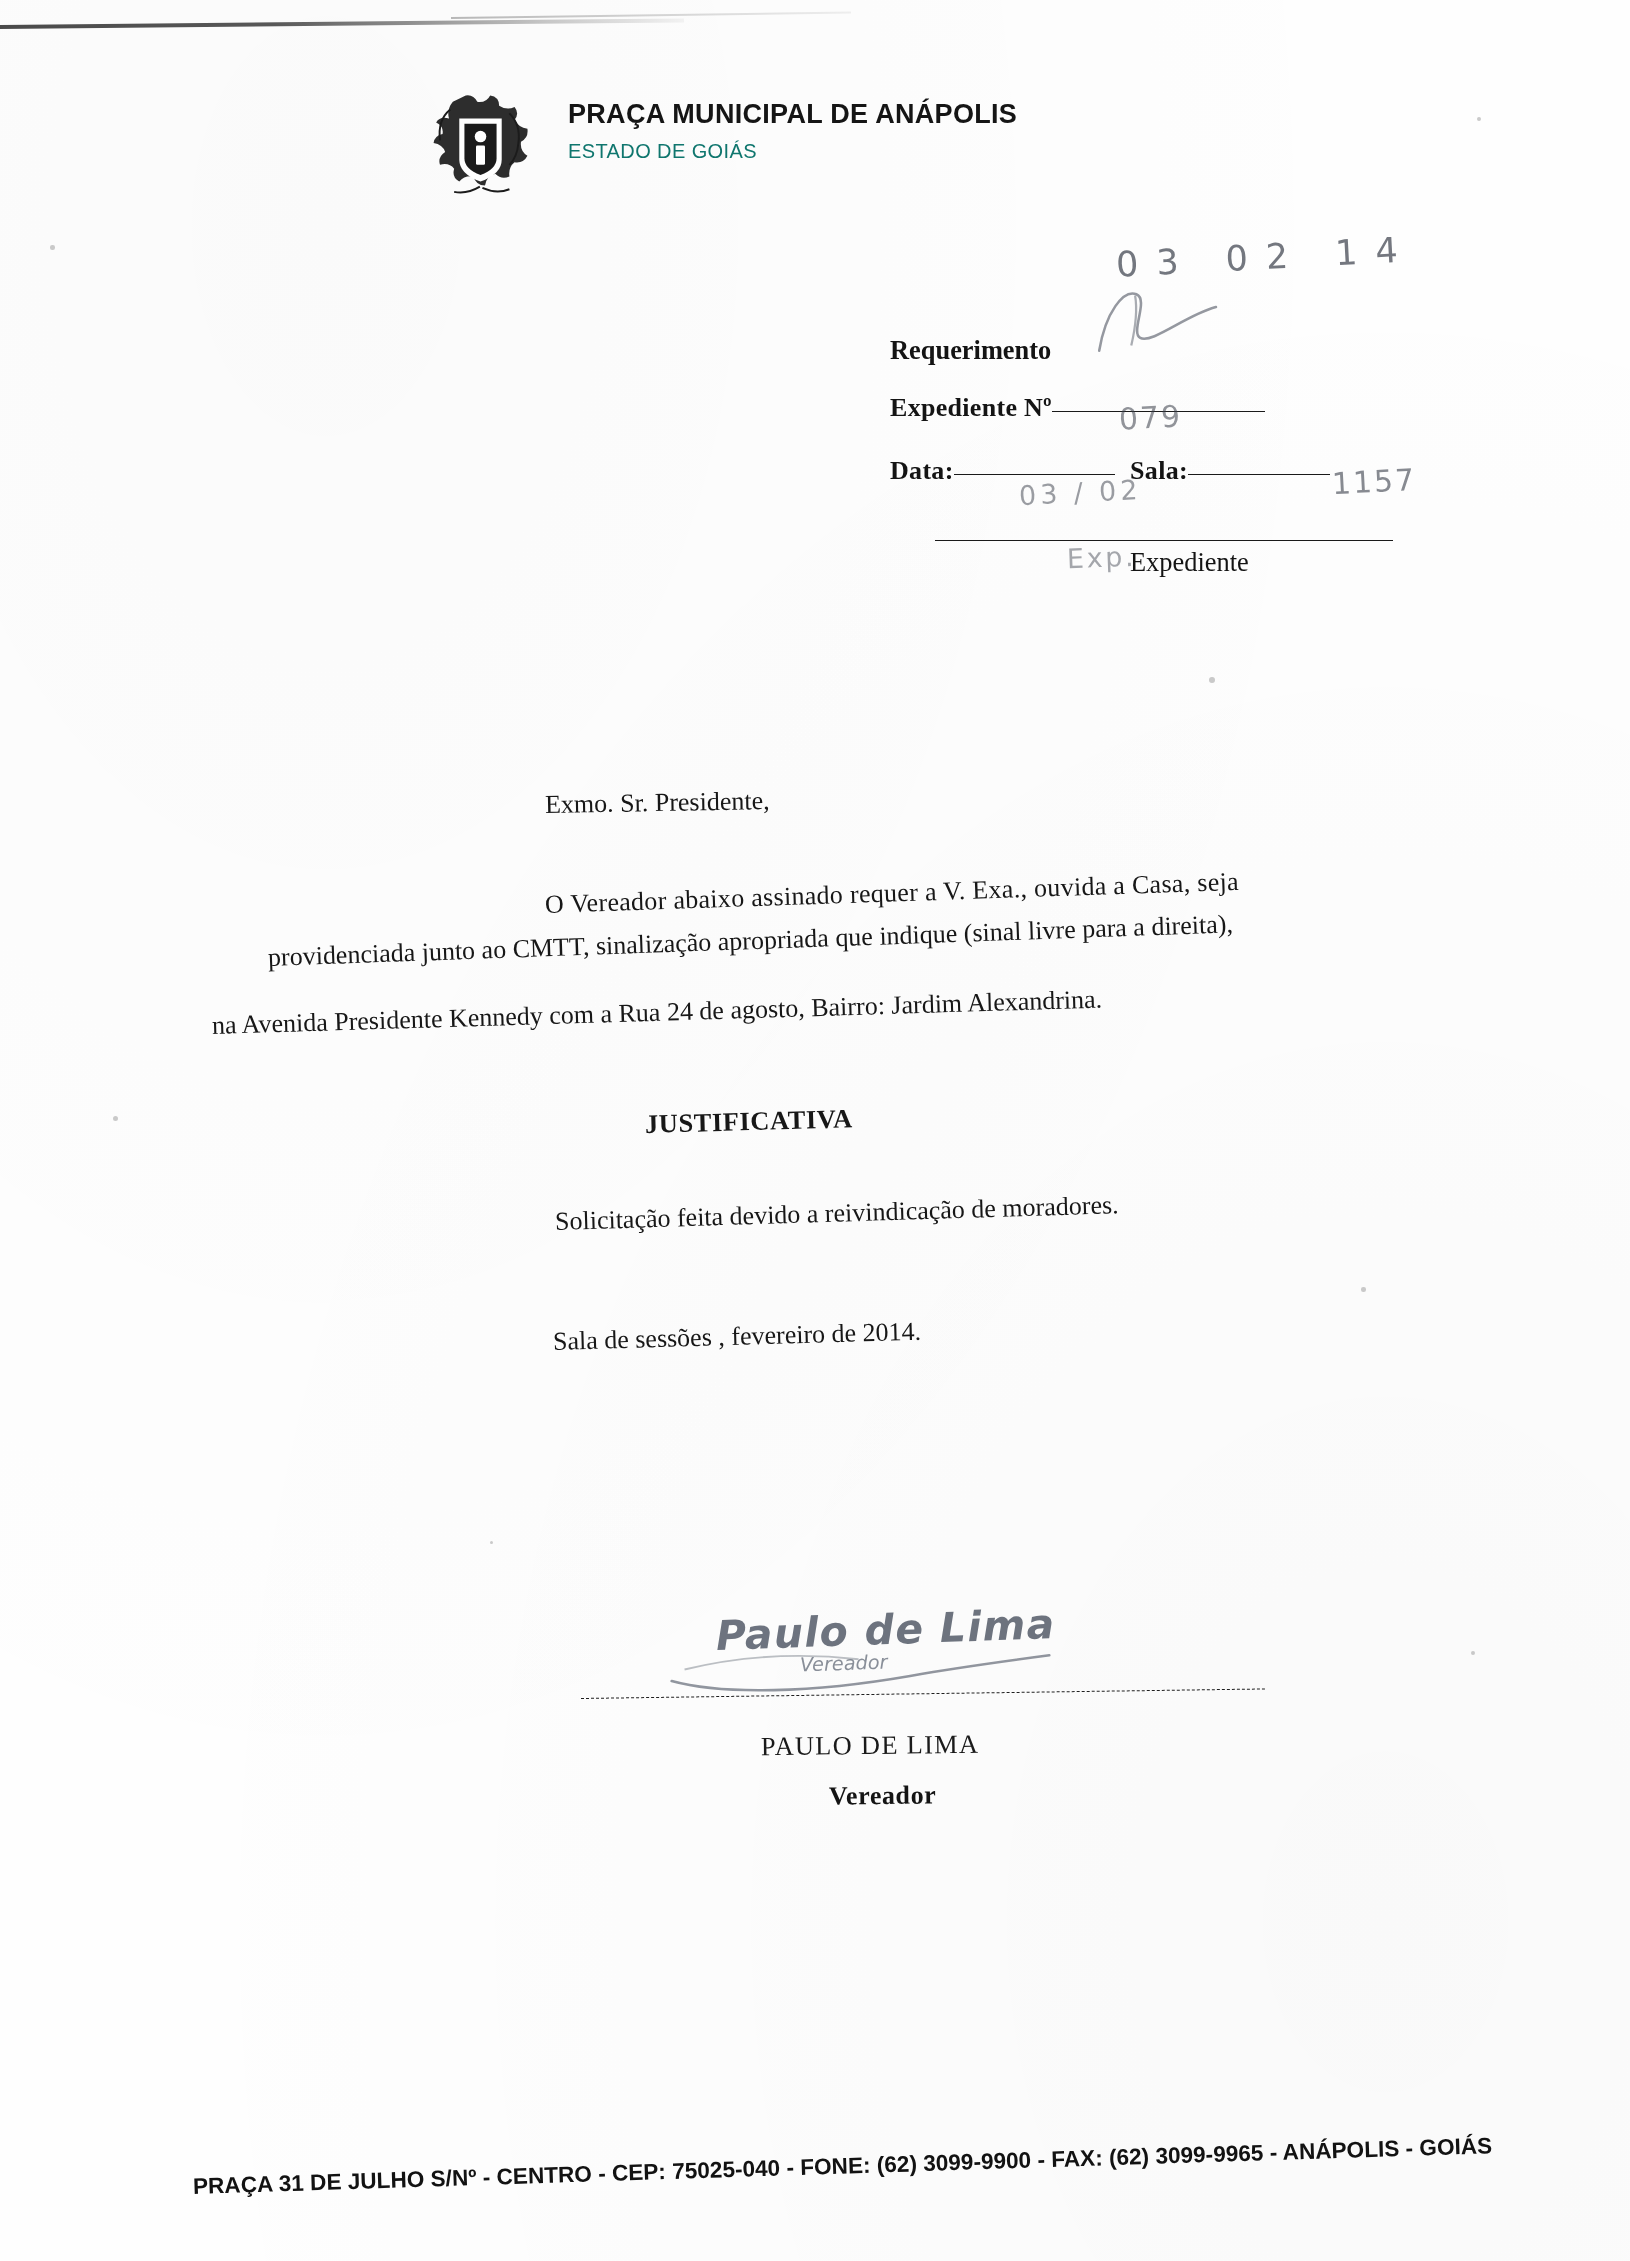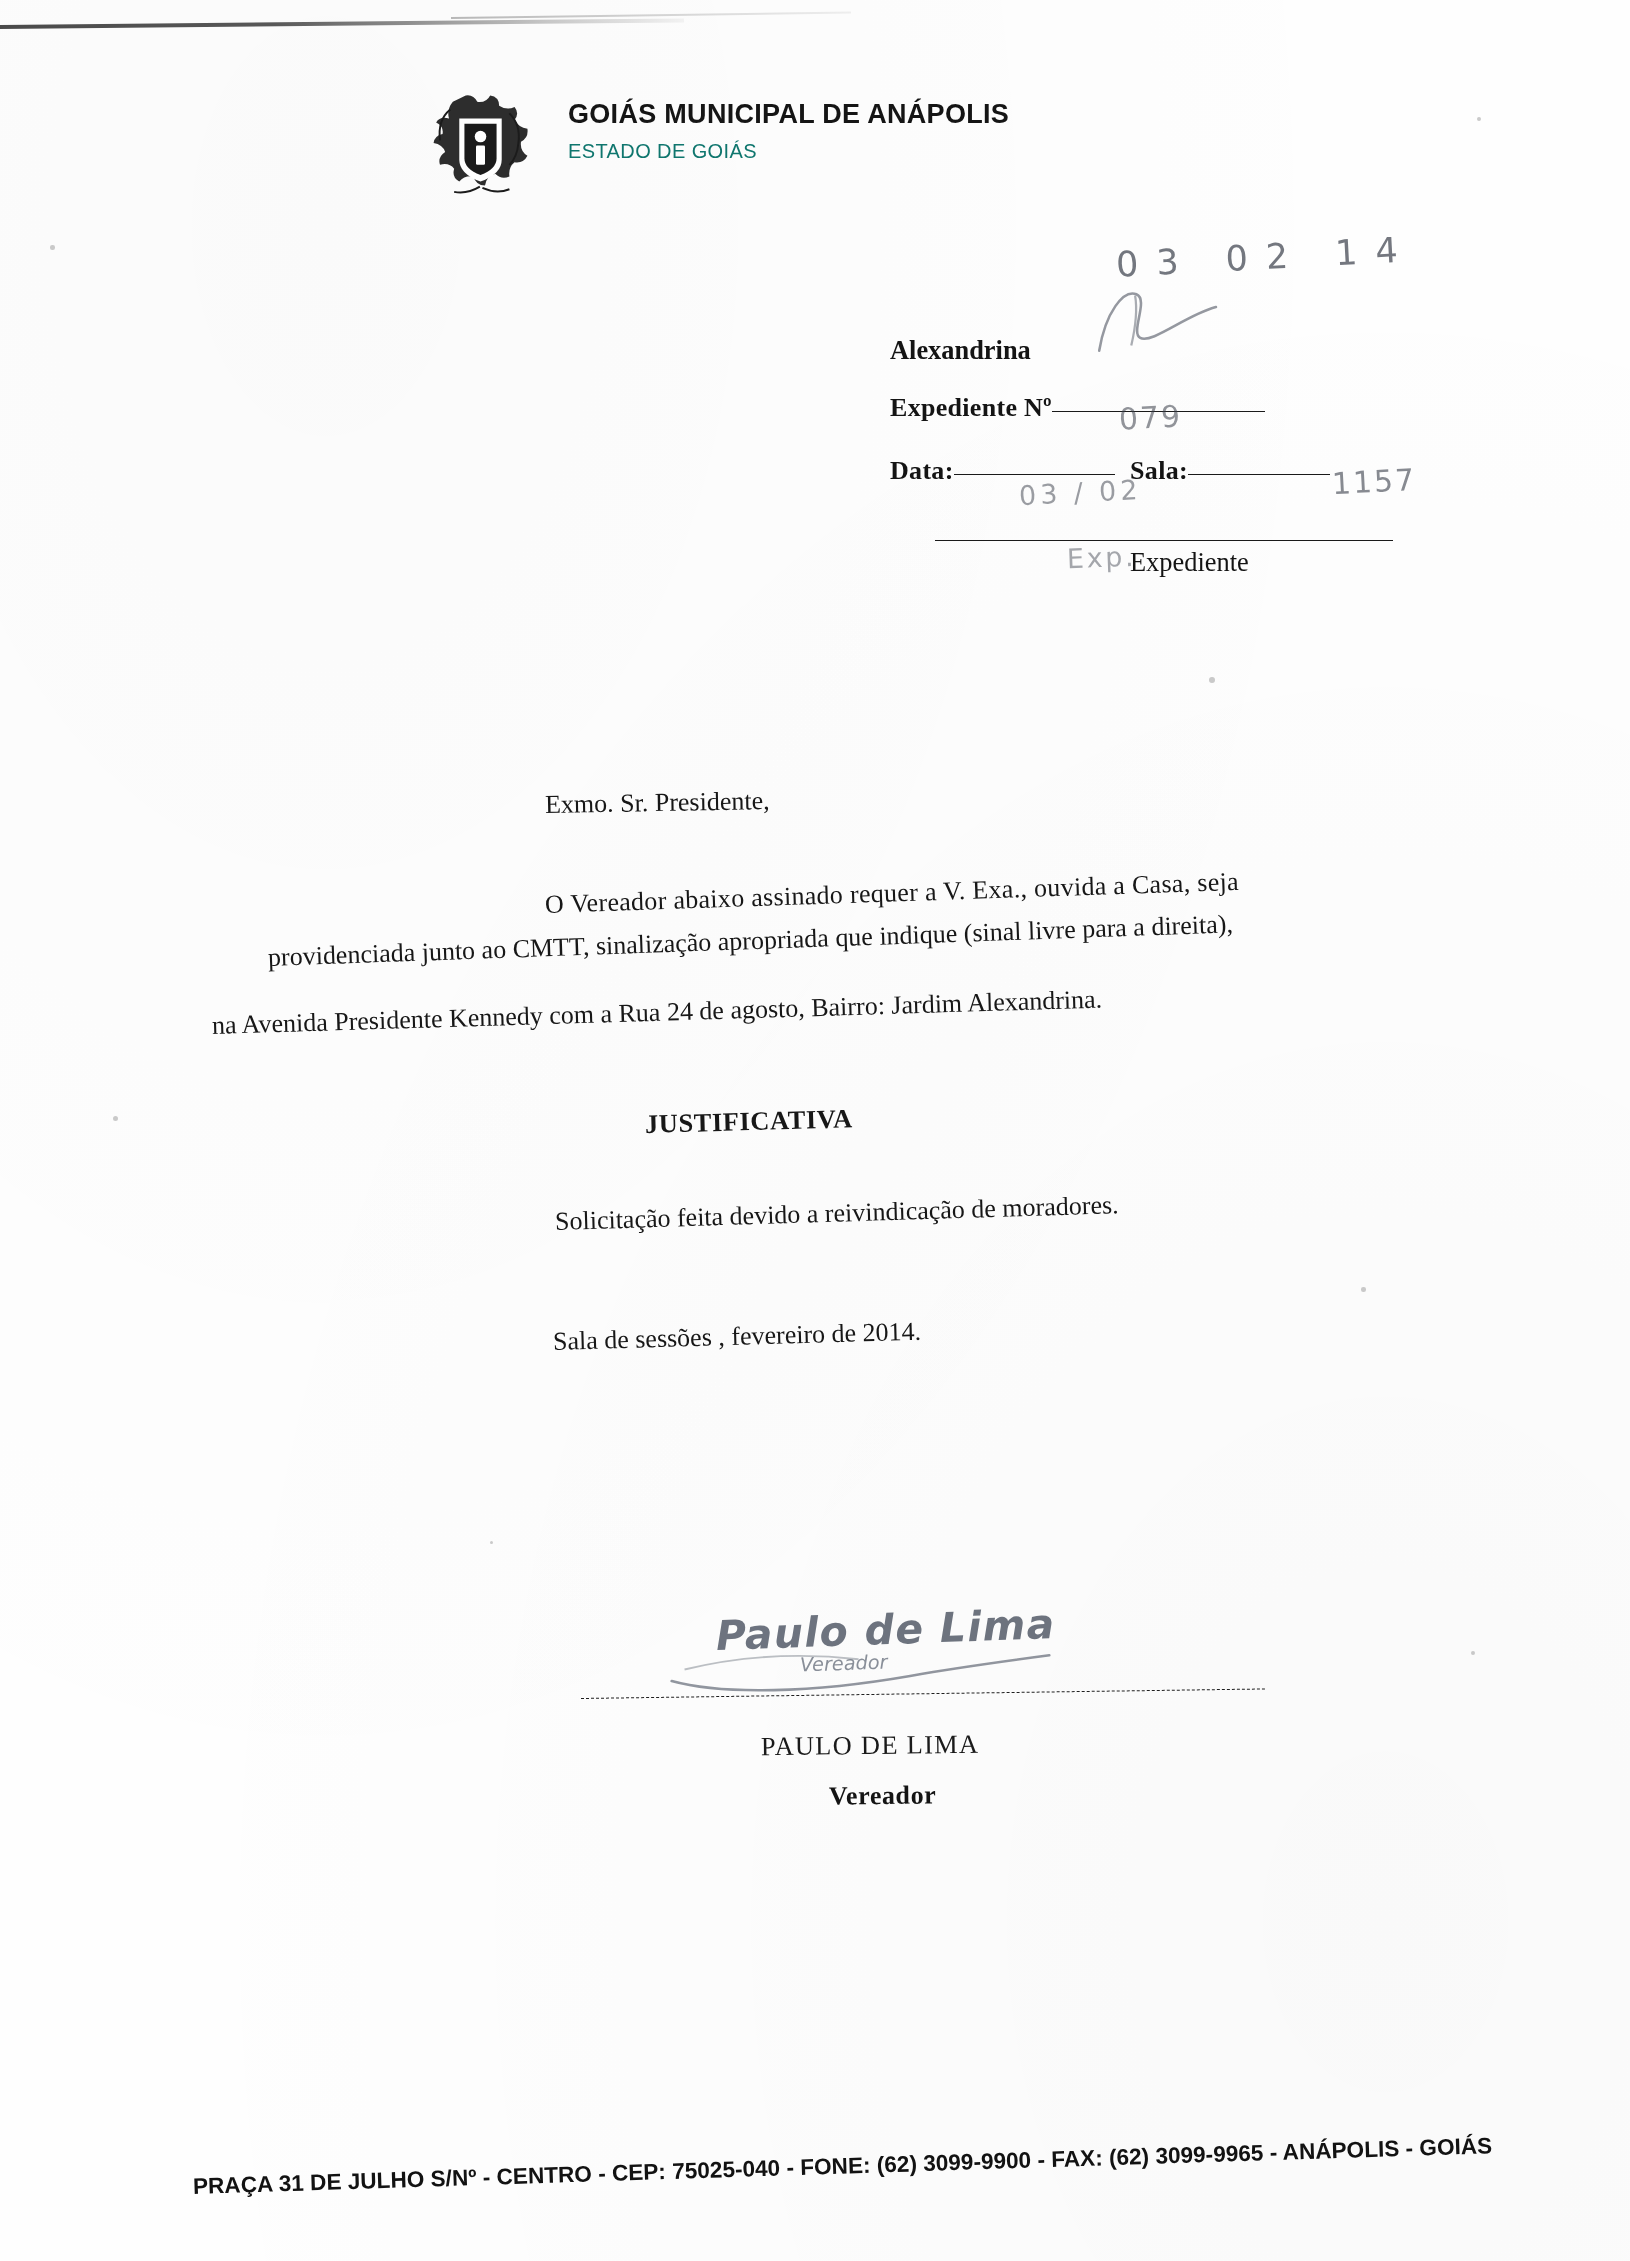--- a/index.html
+++ b/index.html
@@ -394,27 +394,27 @@
         </g>
         <g stroke="#1b1b1b" stroke-width="3" fill="none">
           <path d="M150 36 q18 18 14 46 q-2 22 -14 34"></path>
           <path d="M58 30 q-20 16 -16 48"></path>
           <path d="M104 150 q-20 12 -40 8"></path>
           <path d="M108 152 q22 10 42 2"></path>
         </g>
       </svg>
     </div>
     <div class="header-text">
-      <div class="org-name">GOIÁS MUNICIPAL DE ANÁPOLIS</div>
+      <div class="org-name">PRAÇA MUNICIPAL DE ANÁPOLIS</div>
       <div class="org-state">ESTADO DE GOIÁS</div>
     </div>
   </div>
 
   <div class="protocol">
-    <div class="proto-req">Alexandrina</div>
+    <div class="proto-req">Requerimento</div>
 
     <div class="proto-num">
       <span class="proto-label">Expediente  Nº</span><span class="rule" style="width:213px"></span>
     </div>
 
     <div class="proto-data">
       <span class="proto-label">Data:</span><span class="rule" style="width:161px"></span><span class="proto-label" style="margin-left:15.5px">Sala:</span><span class="rule" style="width:142px"></span>
     </div>
 
     <div class="proto-exp-rule"></div>

